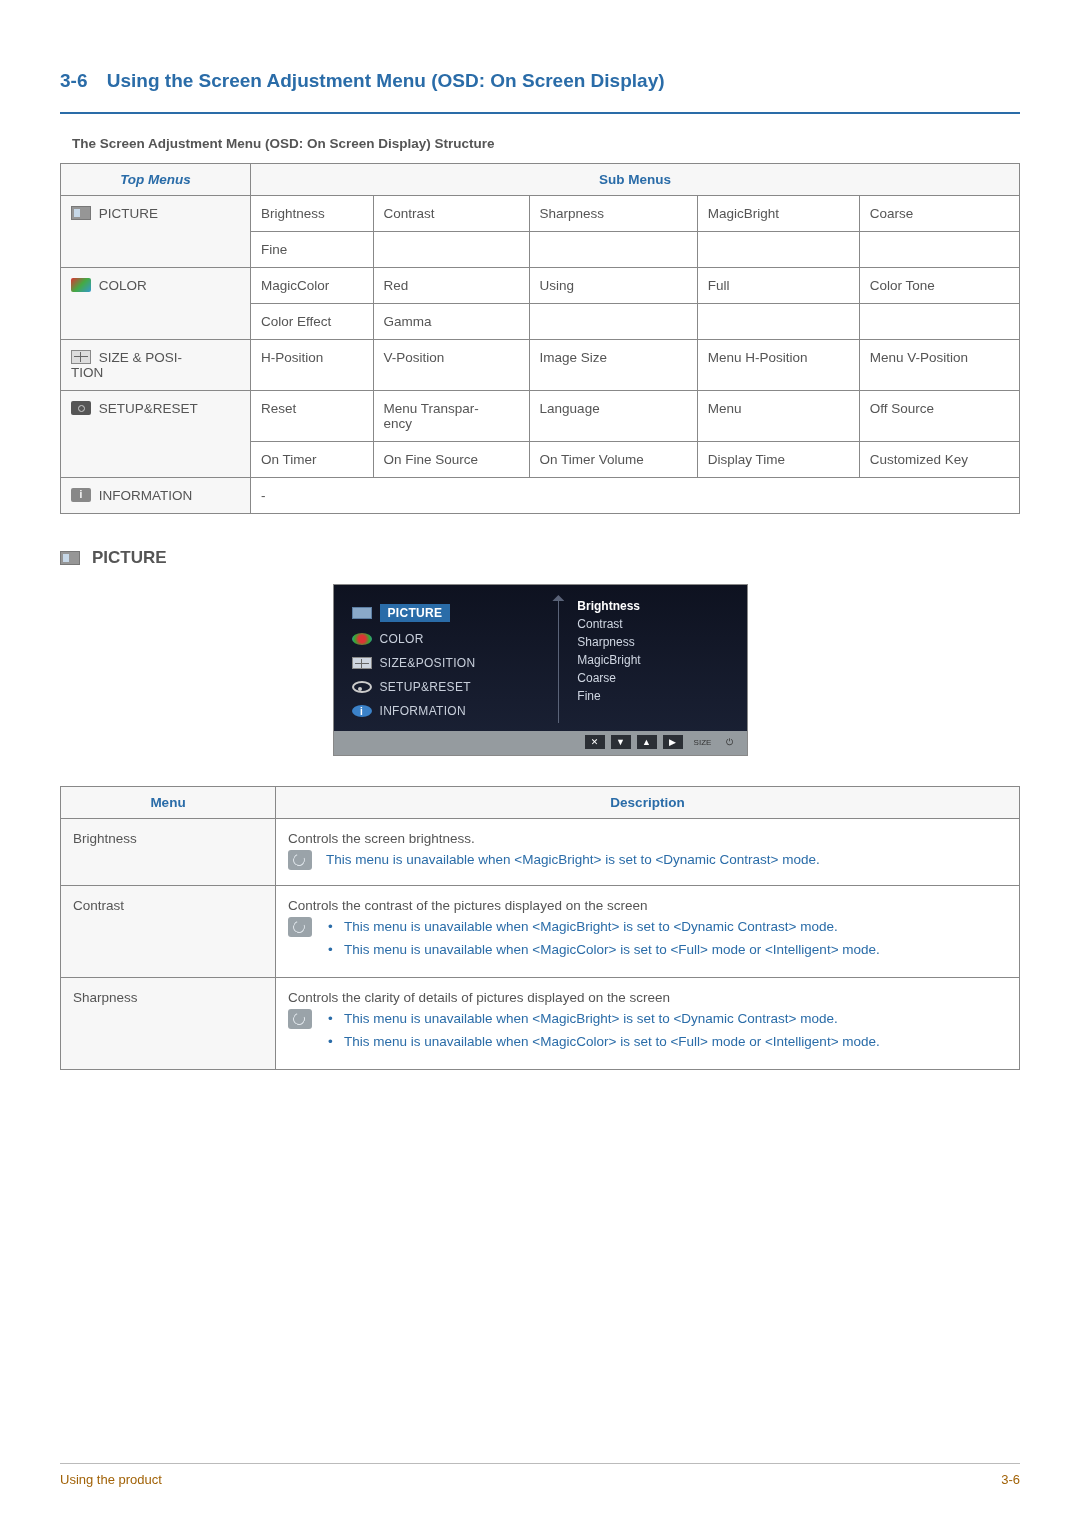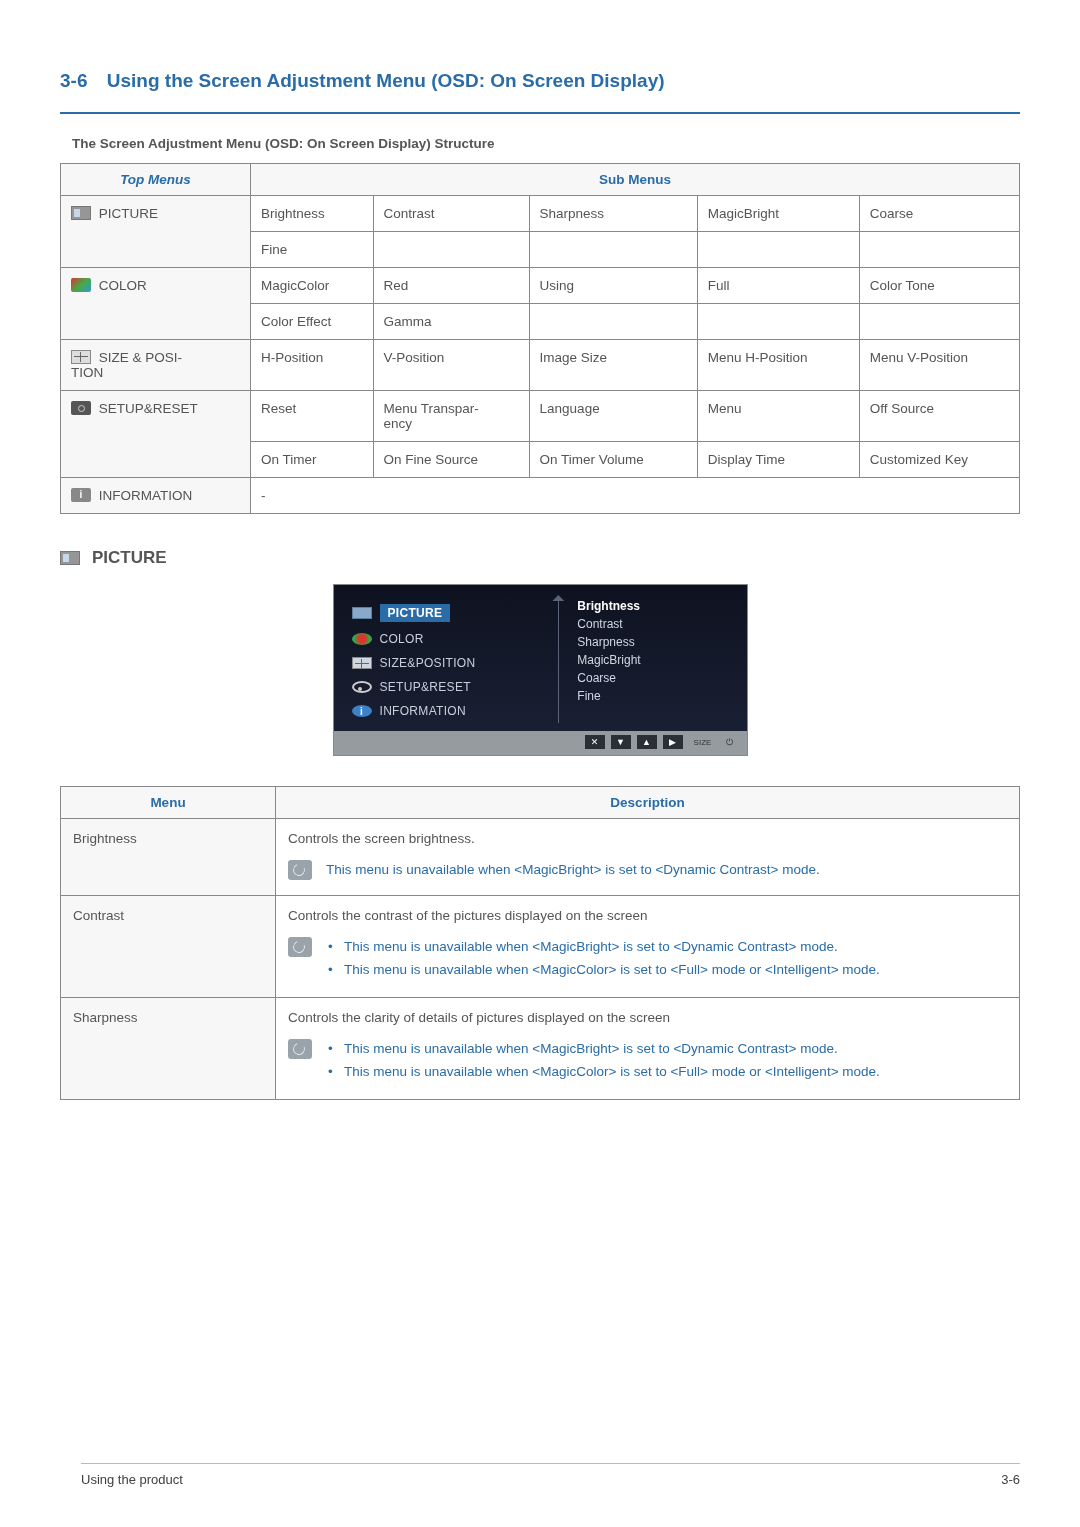--- a/index.html
+++ b/index.html
@@ -126,21 +126,21 @@
     font-weight:bold;
     padding:8px;
     text-align:center;
   }
   table.desc td {
     border:1px solid #888;
     padding:12px 12px 14px 12px;
     vertical-align:top;
   }
   table.desc td.menu-col { background:#f7f7f7; width:215px; }
-  .note-row { display:flex; gap:14px; margin-top:14px; align-items:flex-start; }
+  .note-row { display:flex; gap:14px; margin-top:4px; align-items:flex-start; }
   .note-icon {
     flex:0 0 24px;
     width:24px; height:20px;
     background:#9aa3a9;
     border-radius:3px;
     position:relative;
   }
   .note-icon::after{
     content:""; position:absolute; left:5px; top:4px;
     width:10px; height:10px; border:1px solid #dfe5ea; border-radius:50%;
@@ -154,22 +154,21 @@
 
   .footer {
     position:absolute;
     bottom:40px;
     left:60px; right:60px;
     border-top:1px solid #bbb;
     padding-top:8px;
     display:flex;
     justify-content:space-between;
     font-size:13px;
-    color:#404040;
-    margin-left:21px;
+    color:#a16207;
   }
 </style>
 </head>
 <body>
 
 <div class="section-title">
   <span class="sec-num">3-6</span>
   <span>Using the Screen Adjustment Menu (OSD: On Screen Display)</span>
 </div>
 

